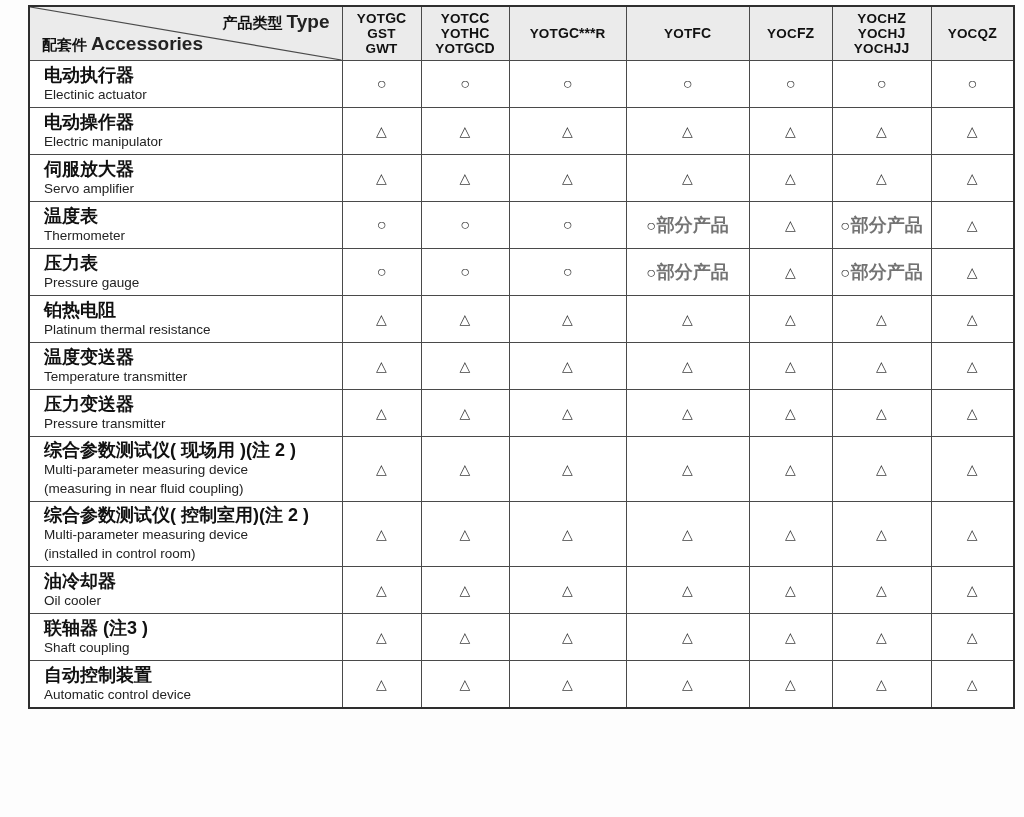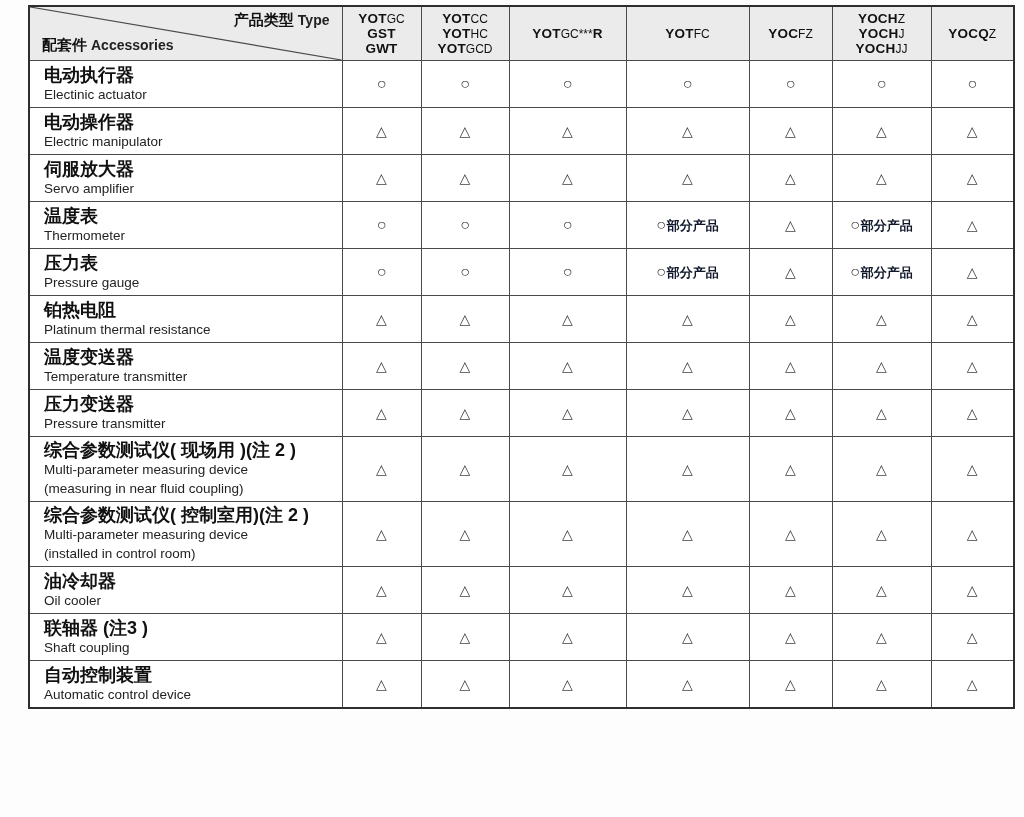--- a/index.html
+++ b/index.html
@@ -8,32 +8,32 @@
   table.acc-table{position:absolute;left:28px;top:5px;width:987px;border-collapse:collapse;
         table-layout:fixed;background:#ffffff;}
   table.acc-table, table.acc-table th, table.acc-table td{border:1px solid #4a4a4a;}
   table.acc-table{border:2px solid #2e2e2e;border-bottom-width:2px;}
   thead th{background:#ebebeb;}
   th.corner{position:relative;height:53px;padding:0;overflow:hidden;}
   th.corner svg.diag{position:absolute;left:0;top:0;width:100%;height:100%;}
   .corner-top{position:absolute;top:4px;right:12px;text-align:right;white-space:nowrap;}
   .corner-bottom{position:absolute;bottom:5px;left:12px;text-align:left;white-space:nowrap;}
   .corner-top .zh,.corner-bottom .zh{font-weight:bold;font-size:15px;color:#111;}
-  .corner-top .en,.corner-bottom .en{font-size:14px;color:#222;margin-left:4px;}
+  .corner-top .en,.corner-bottom .en{font-size:19px;color:#222;margin-left:4px;}
   th.prod{padding:2px 1px;vertical-align:middle;}
   .hline{line-height:14px;text-align:center;white-space:nowrap;}
   .hline .main{font-weight:bold;font-size:13.5px;letter-spacing:0.2px;color:#111;text-align:center;}
-  .hline .sub{font-weight:normal;font-size:12px;color:#111;}
+  .hline .sub{font-weight:bold;font-size:14px;color:#111;}
   td.acc{padding:3px 6px 3px 14px;vertical-align:middle;}
   td.acc .zh{font-weight:bold;font-size:18px;line-height:20px;color:#111;white-space:nowrap;}
   td.acc .en{font-size:13.5px;line-height:19px;color:#232323;white-space:nowrap;}
   td.sym{text-align:center;vertical-align:middle;height:44px;white-space:nowrap;}
   .circ{font-size:16px;color:#3f3f3f;}
   .tri{font-size:14px;color:#3f3f3f;}
-  .plabel{font-weight:bold;font-size:13px;color:#0f172a;margin-left:1px;}
+  .plabel{font-weight:bold;font-size:18px;color:#737373;margin-left:1px;}
 </style>
 </head>
 <body>
 
 <div class="page">
   <table class="acc-table">
     <colgroup id="cols">
         <col style="width: 313px;">
         <col style="width: 79px;">
         <col style="width: 88px;">

